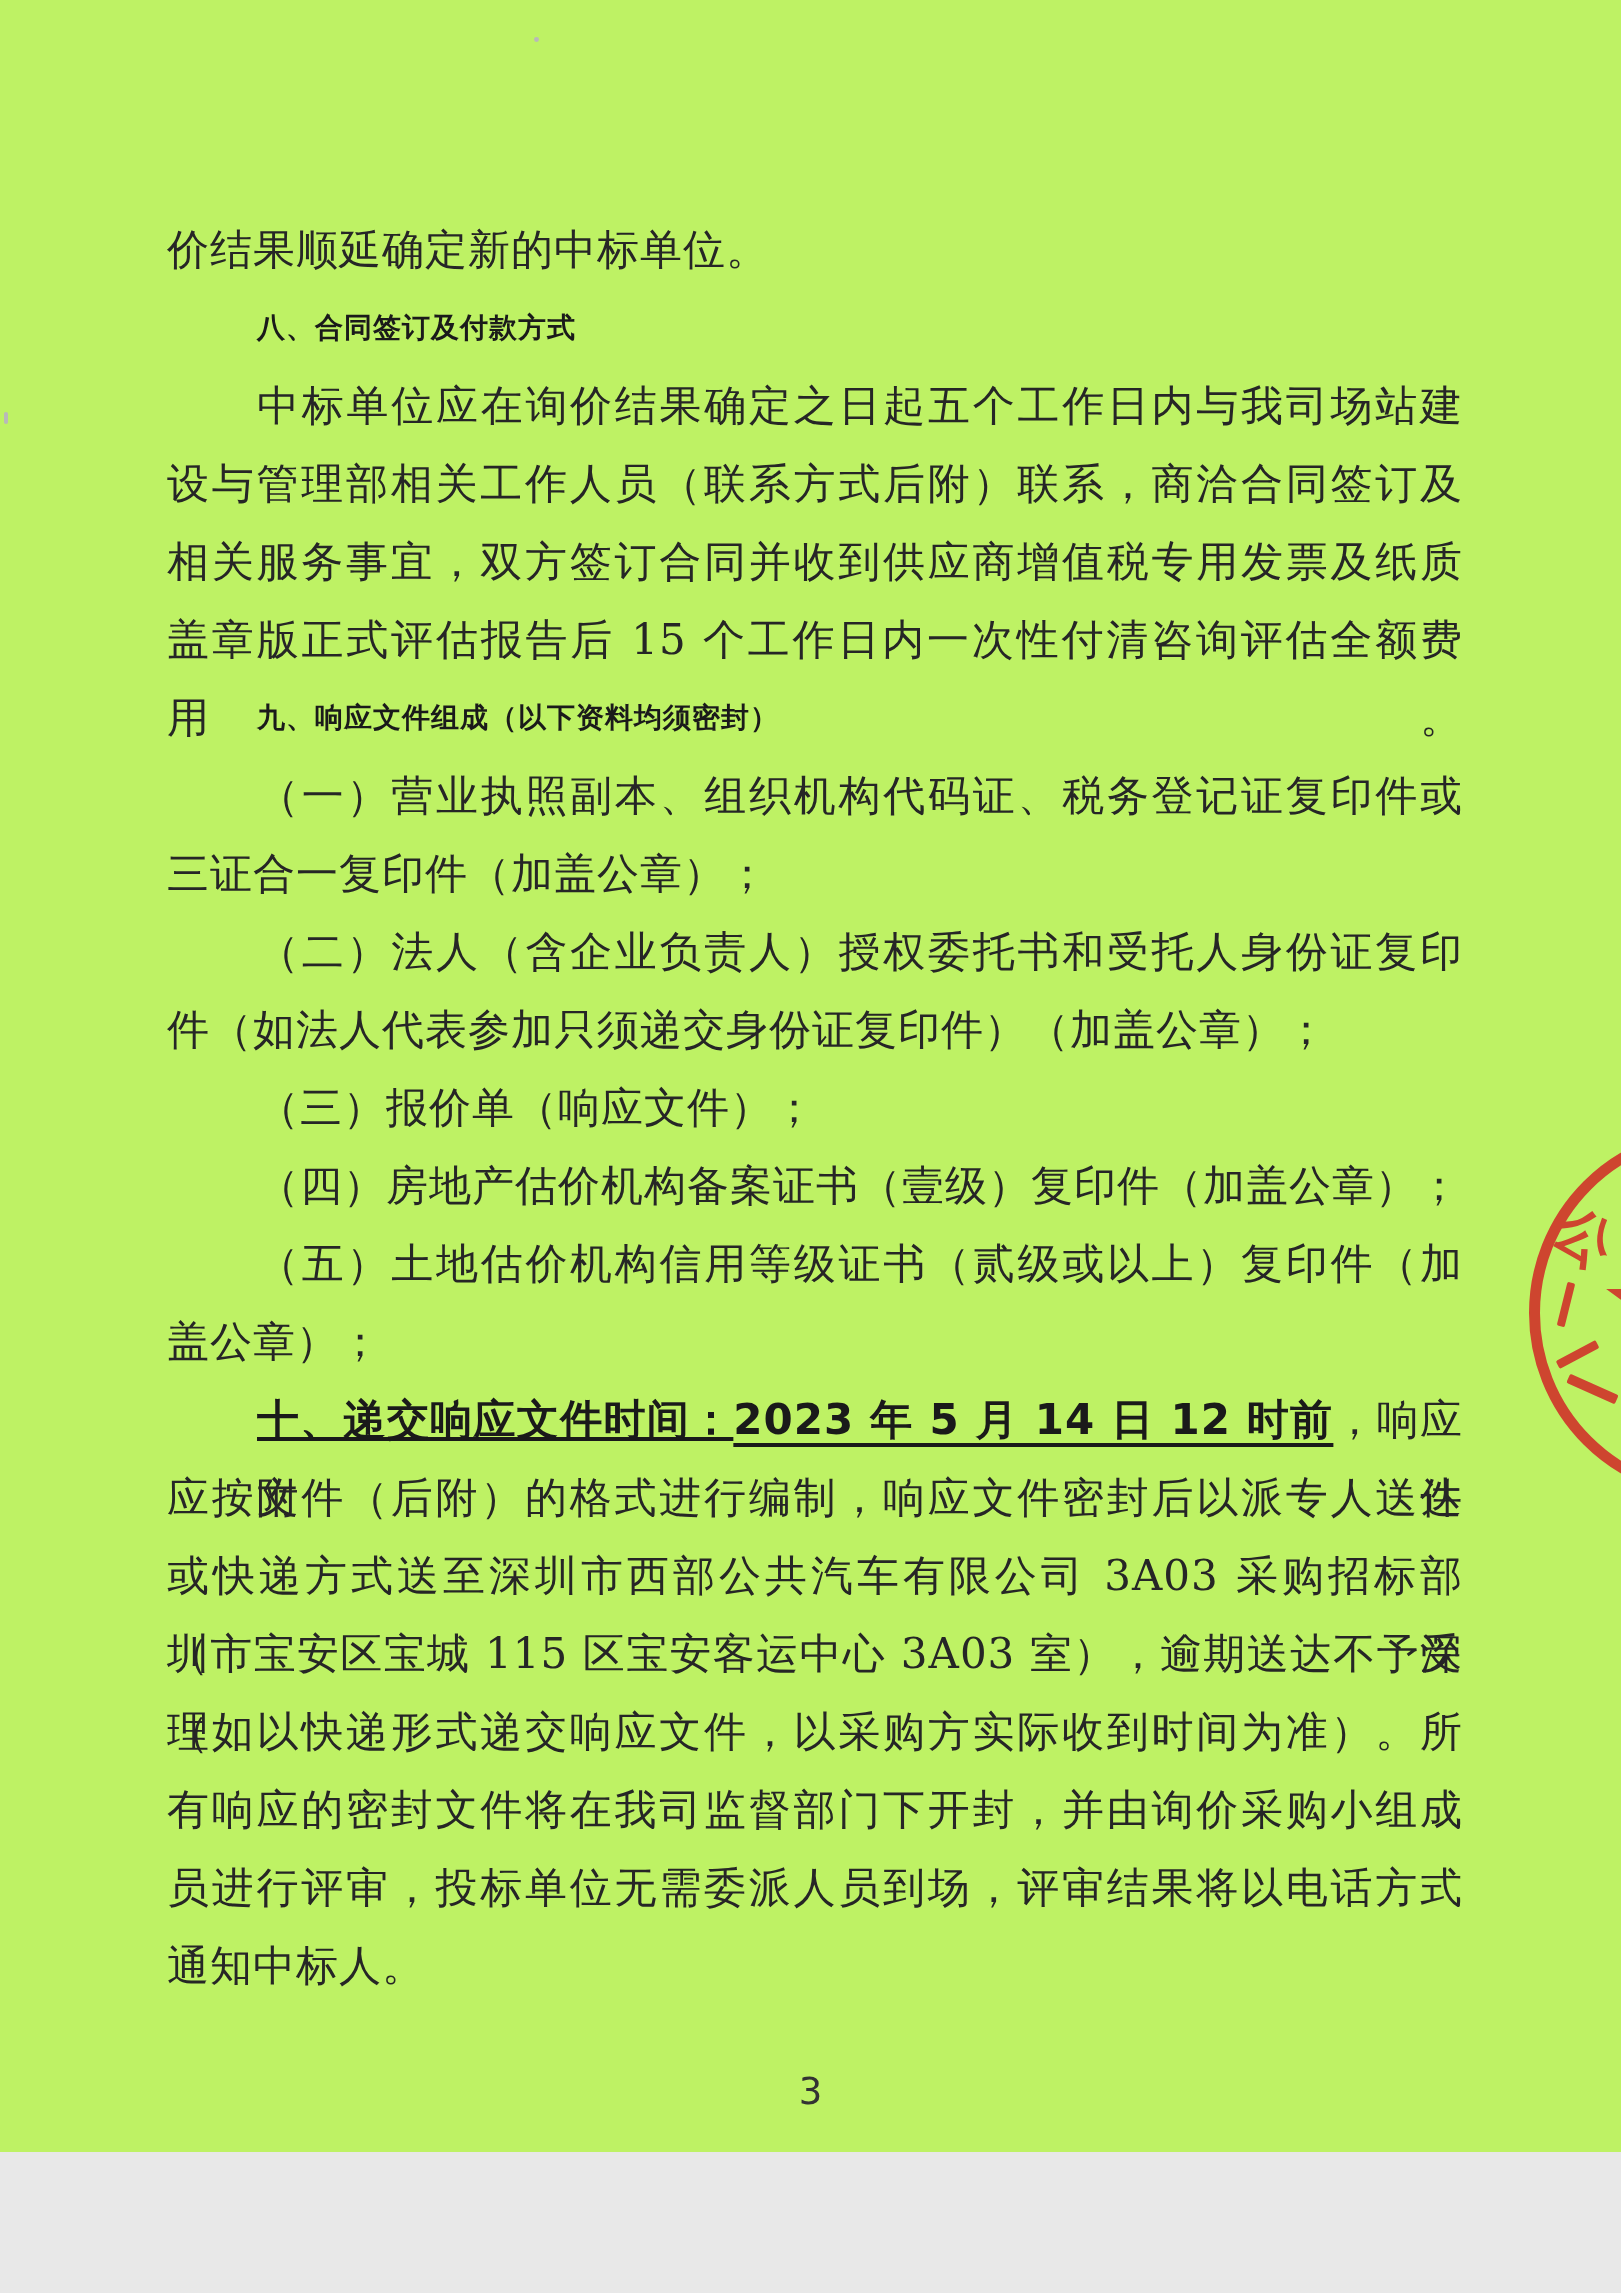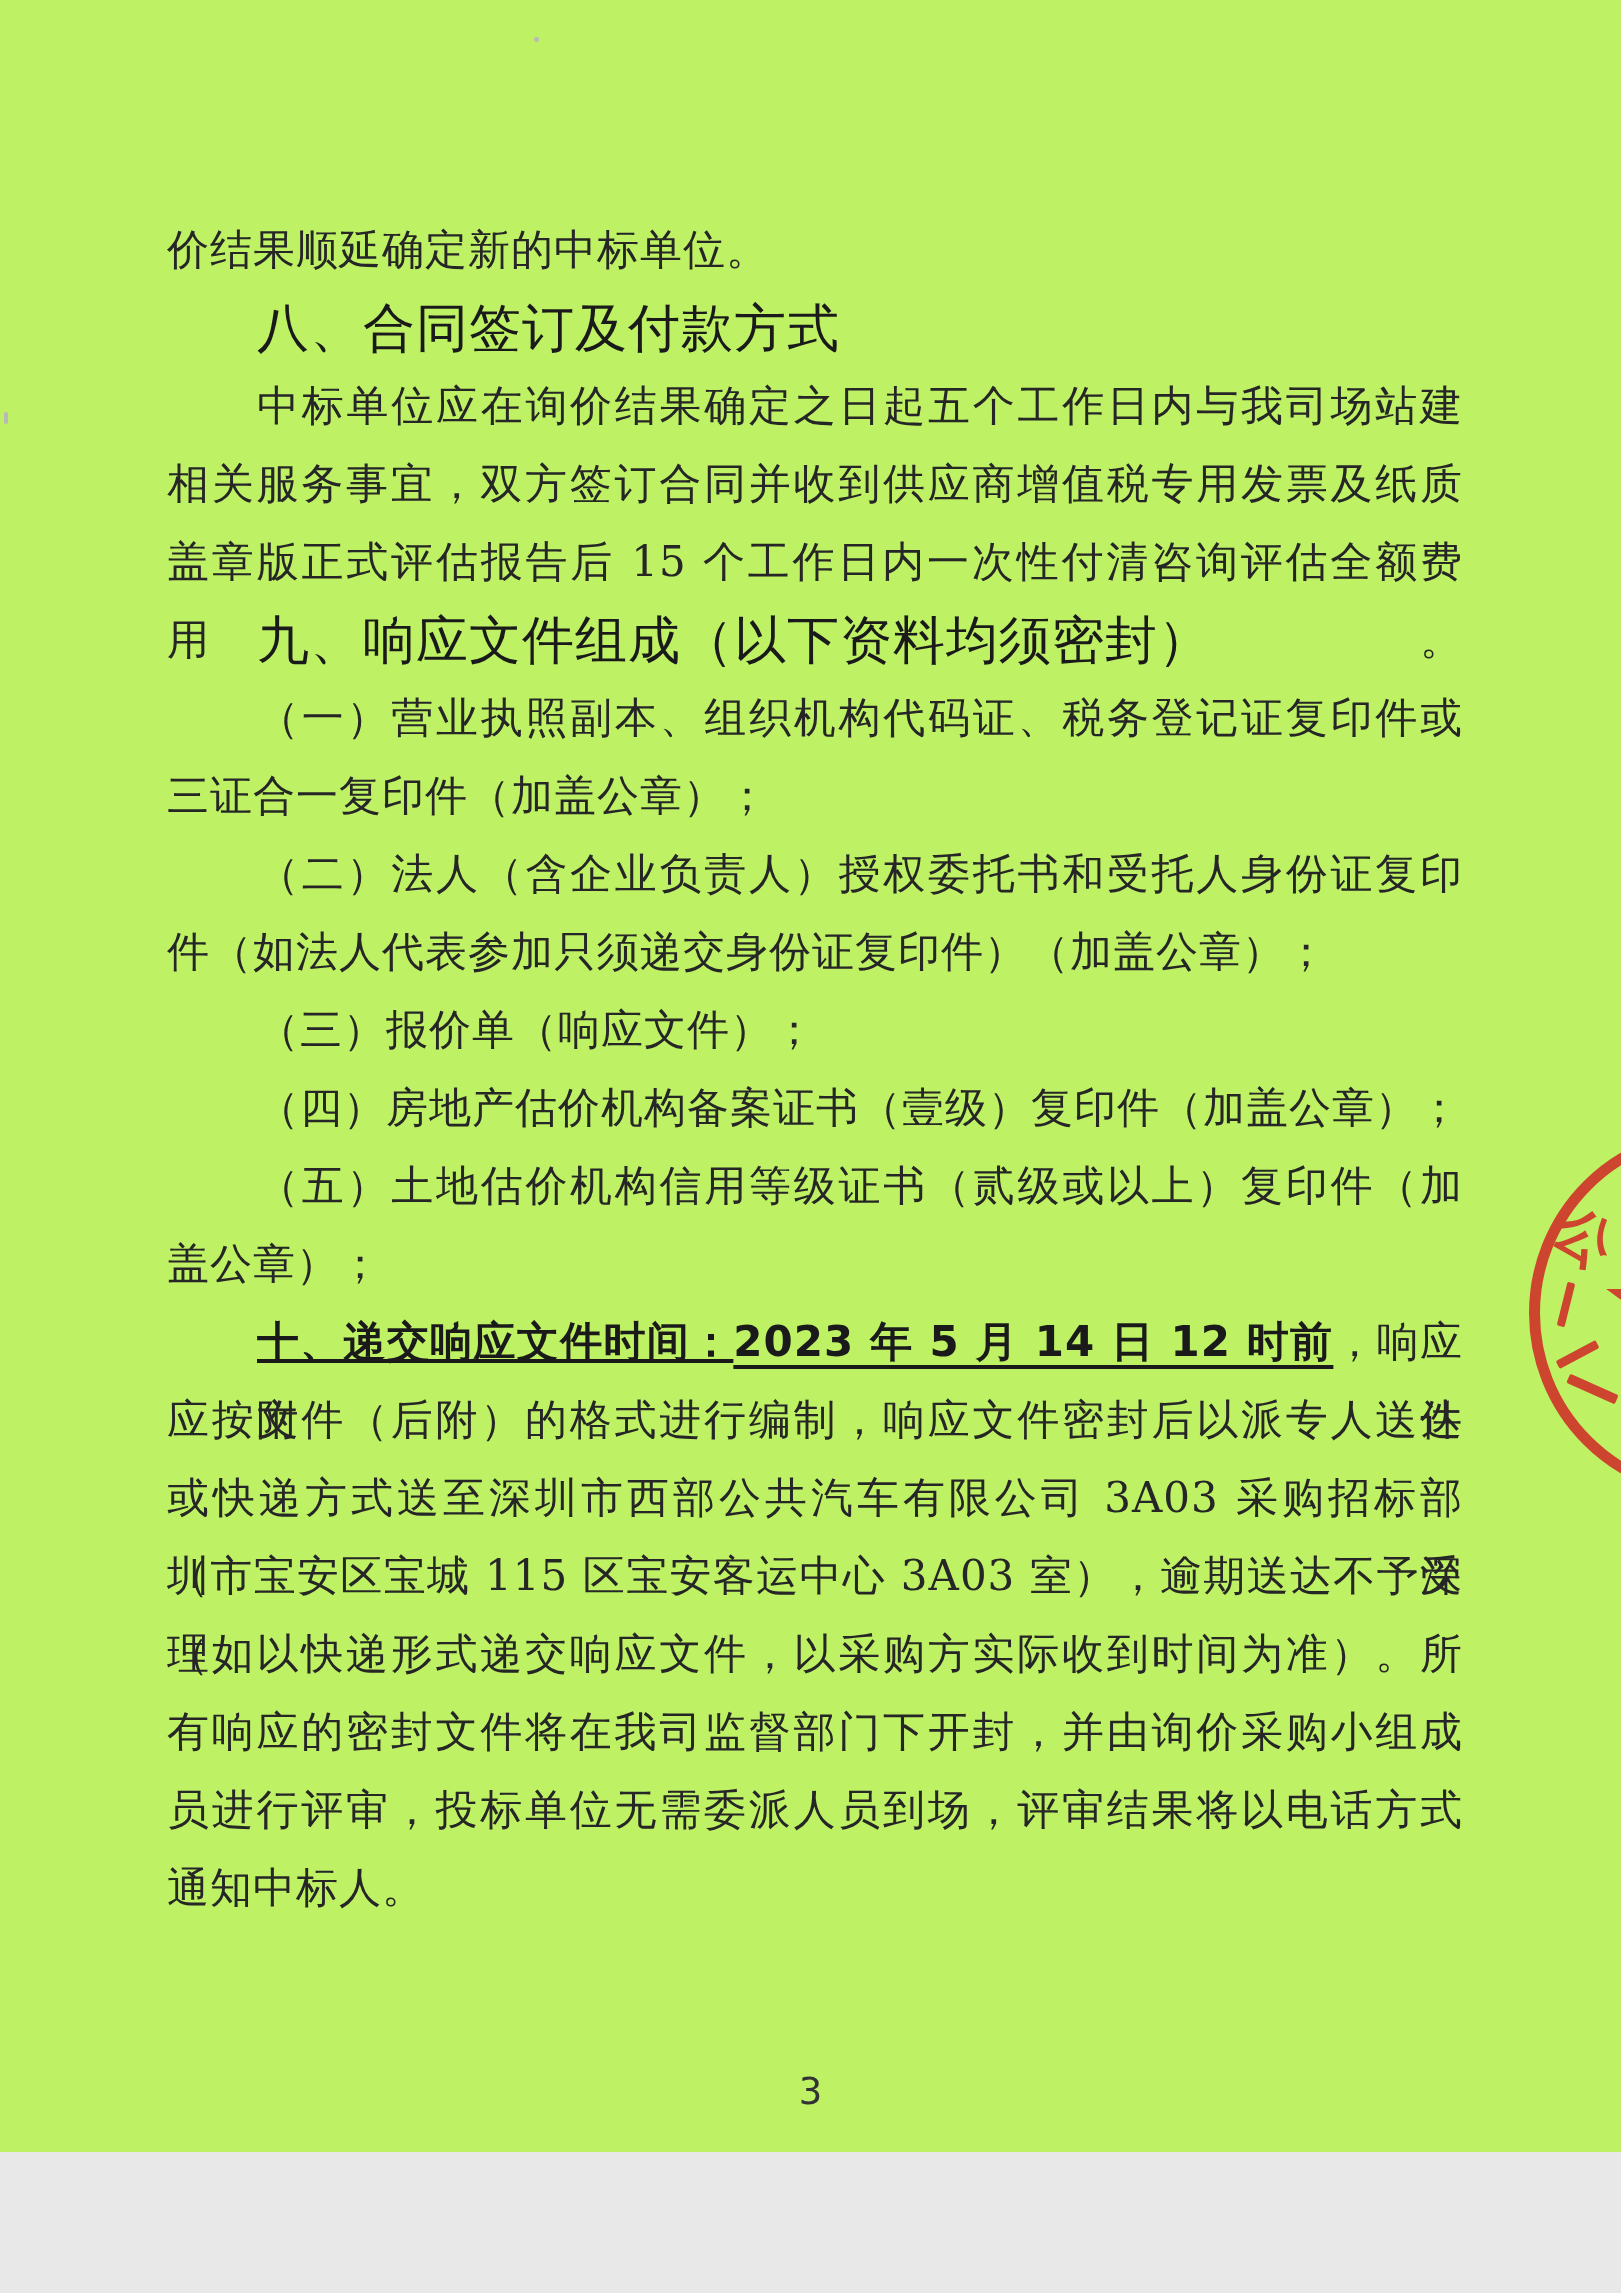--- a/index.html
+++ b/index.html
@@ -21,22 +21,22 @@
     height:78px;
     line-height:78px;
     font-size:42px;
     letter-spacing:1px;
     white-space:pre-wrap;
   }
   .line.indent{padding-left:90px;}
   .line.justify{text-align:justify;text-align-last:justify;}
   .line.heading{
     font-family:"DejaVu Sans","Liberation Sans",sans-serif;
-    font-weight:400;
-    font-size:52px;
+    font-weight:700;
+    font-size:28px;
     color:#1a1a1a;
   }
   .b{
     font-family:"DejaVu Sans","Liberation Sans",sans-serif;
     font-weight:700;
     color:#1a1a1a;
     text-decoration:underline;
   }
   .u{
     text-decoration:underline;
@@ -99,20 +99,21 @@
   .speck.s2{left:3.9px;top:412px;width:3.9px;height:11.8px;border-radius:2px;}
 </style>
 </head>
 <body>
 
 <div class="page">
   <div class="textblock" id="lines-root">
       <div class="line"><span>价结果顺延确定新的中标单位。</span></div>
       <div class="line heading indent"><span>八、合同签订及付款方式</span></div>
       <div class="line indent justify"><span>中标单位应在询价结果确定之日起五个工作日内与我司场站建</span></div>
+      <div class="line justify"><span>设与管理部相关工作人员（联系方式后附）联系，商洽合同签订及</span></div>
       <div class="line justify"><span>相关服务事宜，双方签订合同并收到供应商增值税专用发票及纸质</span></div>
       <div class="line justify"><span>盖章版正式评估报告后 15 个工作日内一次性付清咨询评估全额费用。</span></div>
       <div class="line heading indent"><span>九、响应文件组成（以下资料均须密封）</span></div>
       <div class="line indent justify"><span>（一）营业执照副本、组织机构代码证、税务登记证复印件或</span></div>
       <div class="line"><span>三证合一复印件（加盖公章）；</span></div>
       <div class="line indent justify"><span>（二）法人（含企业负责人）授权委托书和受托人身份证复印</span></div>
       <div class="line"><span>件（如法人代表参加只须递交身份证复印件）（加盖公章）；</span></div>
       <div class="line indent"><span>（三）报价单（响应文件）；</span></div>
       <div class="line indent"><span>（四）房地产估价机构备案证书（壹级）复印件（加盖公章）；</span></div>
       <div class="line indent justify"><span>（五）土地估价机构信用等级证书（贰级或以上）复印件（加</span></div>

